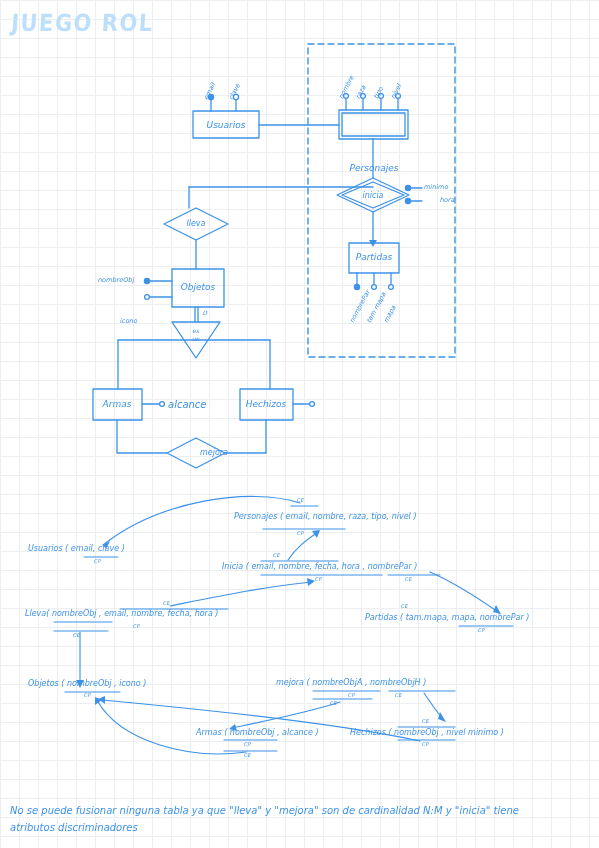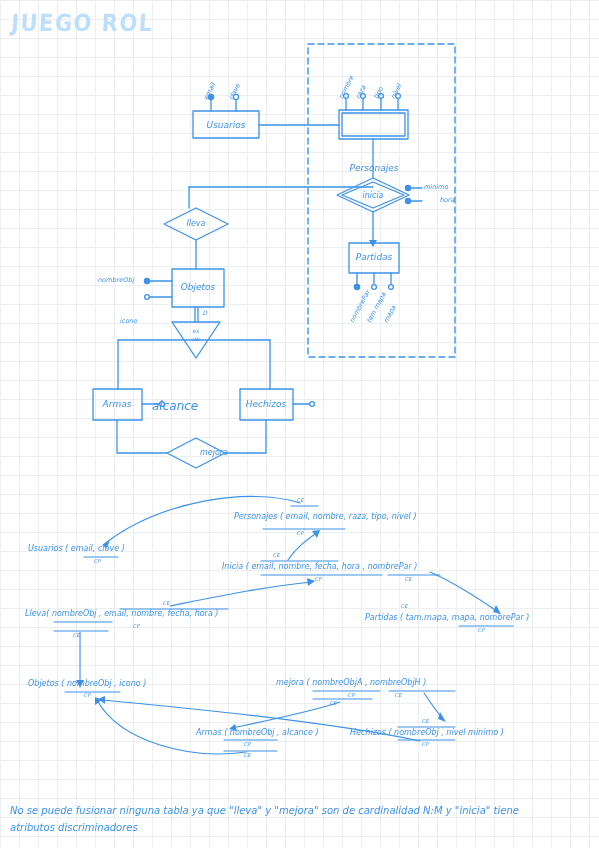--- a/index.html
+++ b/index.html
@@ -227,21 +227,21 @@
 
   <div class="lbl ent ctr" style="left:198px;top:288px;">Objetos</div>
   <div class="lbl att" style="left:98px;top:277px;">nombreObj</div>
   <div class="lbl att" style="left:120px;top:295px;margin-top:23px;">icono</div>
 
   <div class="lbl isa" style="left:203px;top:310px;font-size:6px;">D</div>
   <div class="lbl isa ctr" style="left:196px;top:331px;">es</div>
   <div class="lbl isa ctr" style="left:196px;top:339px;">un</div>
 
   <div class="lbl ent ctr" style="left:117px;top:405px;">Armas</div>
-  <div class="lbl att" style="left:152px;top:400px;font-size:12px;">alcance</div>
+  <div class="lbl att" style="left:168px;top:400px;font-size:10px;">alcance</div>
   <div class="lbl ent ctr" style="left:266px;top:405px;">Hechizos</div>
   <div class="lbl att" style="left:317px;top:400px;font-size:7px;"></div>
 
   <div class="lbl rel ctr" style="left:196px;top:453px;padding-left:36px;">mejora</div>
 
   <div class="lbl sch" style="left:28px;top:545px;">Usuarios ( email, clave )</div>
   <div class="lbl sch" style="left:222px;top:513px;padding-left:12px;">Personajes ( email, nombre, raza, tipo, nivel )</div>
   <div class="lbl sch" style="left:222px;top:563px;">Inicia ( email, nombre, fecha, hora , nombrePar )</div>
   <div class="lbl sch" style="left:25px;top:610px;">Lleva( nombreObj , email, nombre, fecha, hora )</div>
   <div class="lbl sch" style="left:365px;top:614px;">Partidas ( tam.mapa, mapa, nombrePar )</div>

